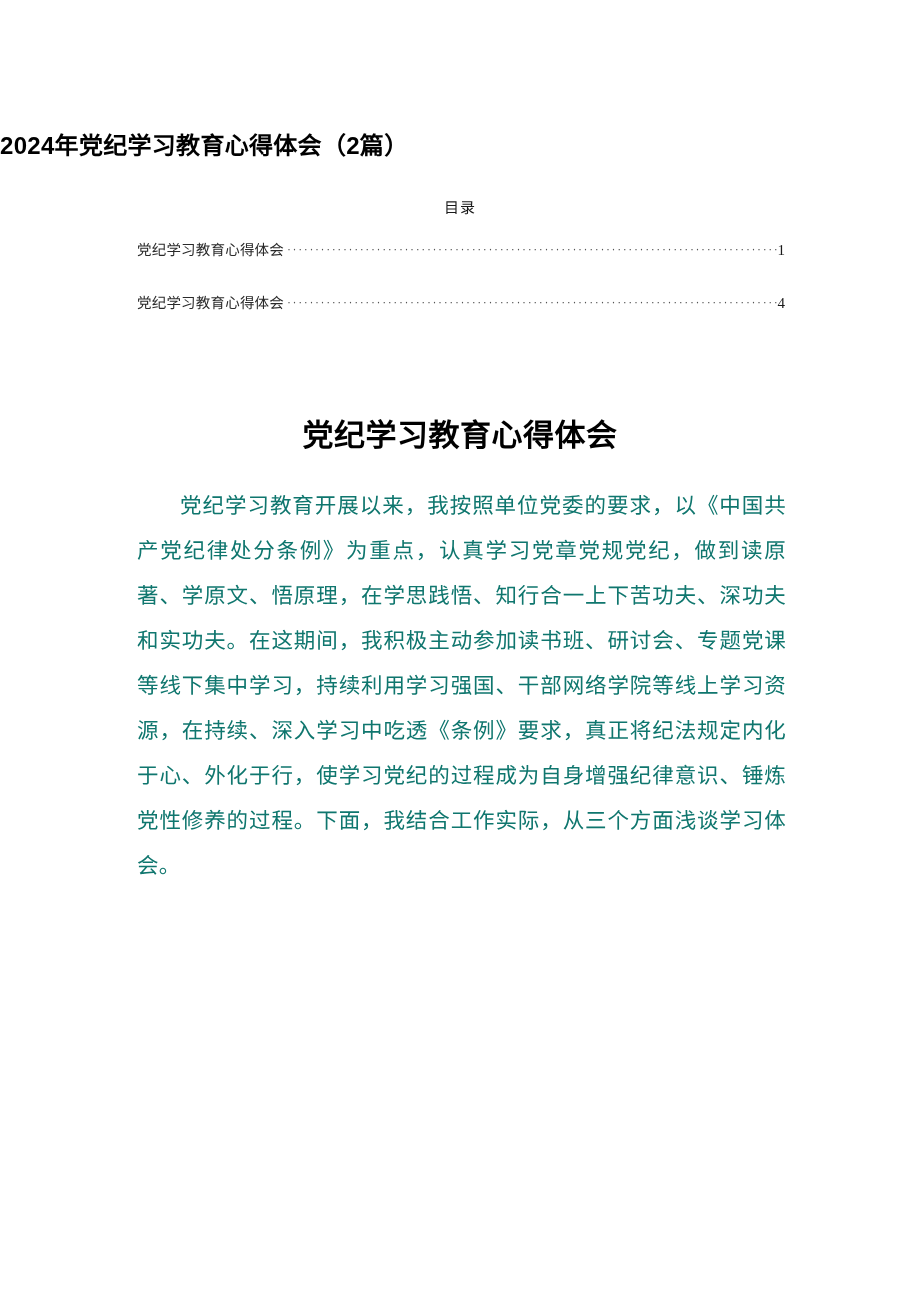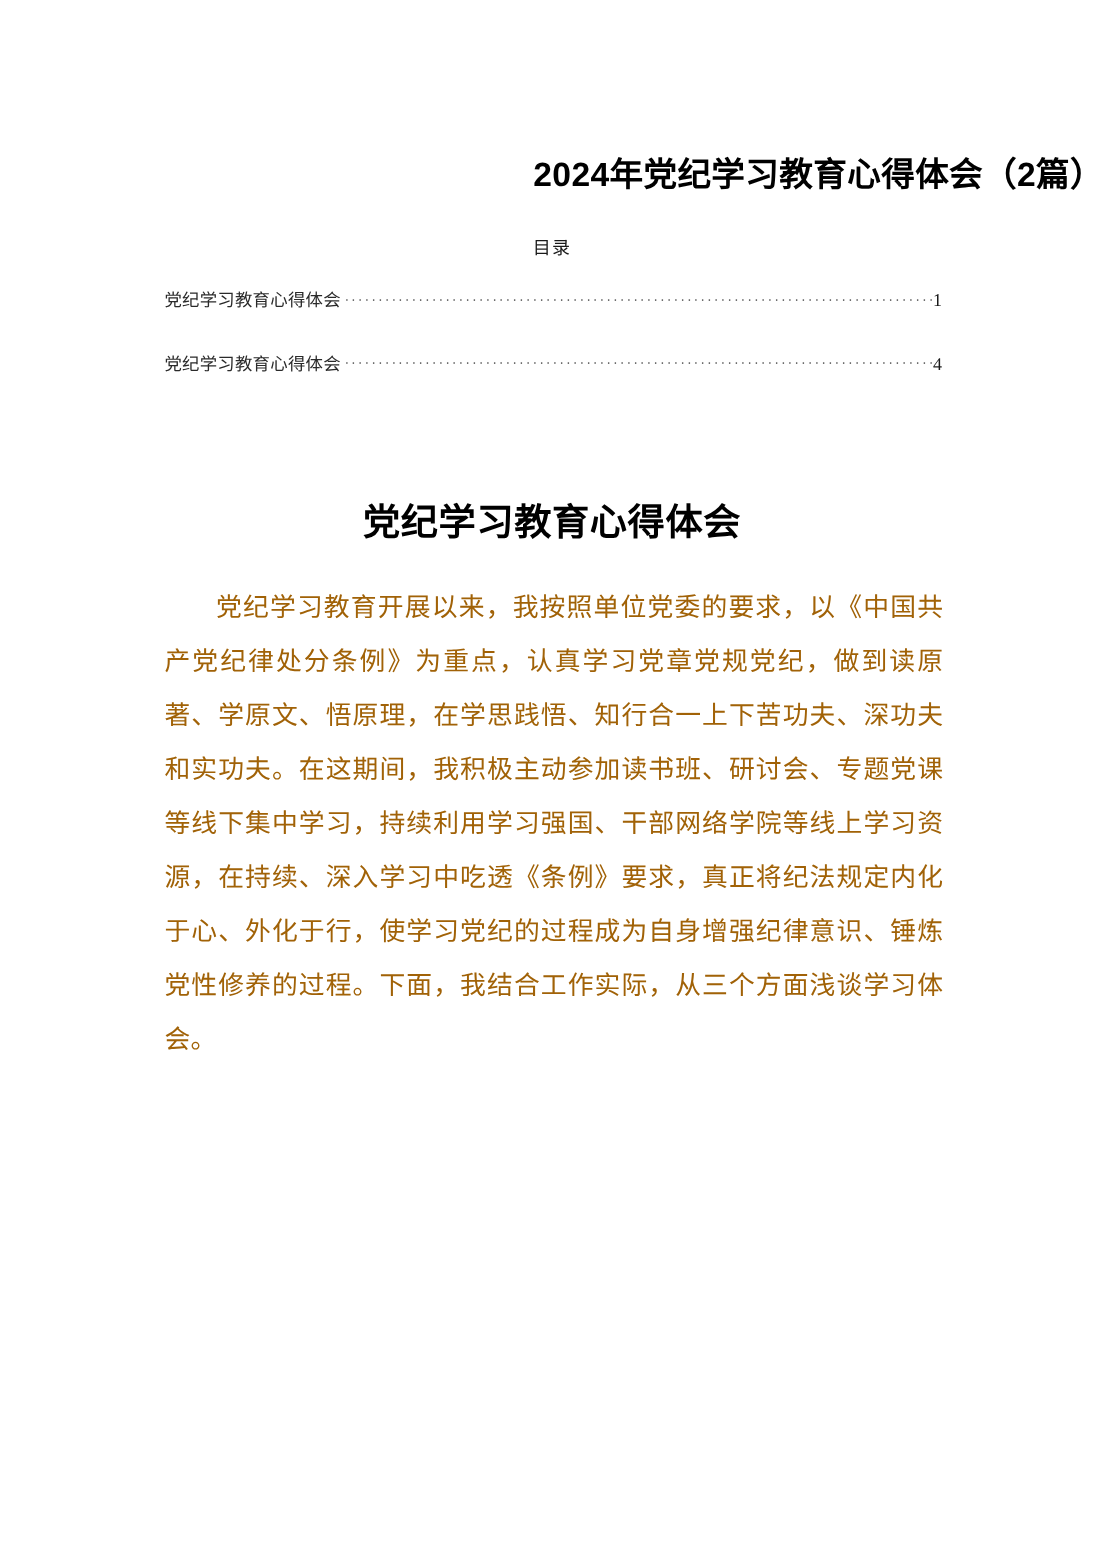--- a/index.html
+++ b/index.html
@@ -25,24 +25,24 @@
     background: #ffffff;
     box-sizing: border-box;
   }
 
   
   .doc-title {
     position: absolute;
     left: 0;
     right: 0;
     top: 129px;
-    text-align: right;
+    text-align: left;
     font-family: "Liberation Sans", "DejaVu Sans", sans-serif;
     font-weight: bold;
-    font-size: 28px;
+    font-size: 24px;
     line-height: 34px;
     letter-spacing: 0.3px;
     white-space: nowrap;
   }
 
   
   .toc-label {
     position: absolute;
     left: 0;
     right: 0;
@@ -120,21 +120,21 @@
   }
   .para {
     font-family: "Liberation Serif", "DejaVu Serif", serif;
     font-size: 21.5px;
     line-height: 45px;
     text-align: justify;
     text-justify: inter-ideograph;
     text-indent: 2em;
     letter-spacing: 0.2px;
     margin: 0 0 0 0;
-    color: #a16207;
+    color: #0f766e;
   }
   .para + .para {
     margin-top: 0;
   }
   .para-lead {
     font-family: "Liberation Sans", "DejaVu Sans", sans-serif;
     font-weight: bold;
     letter-spacing: 0;
   }
 </style>

